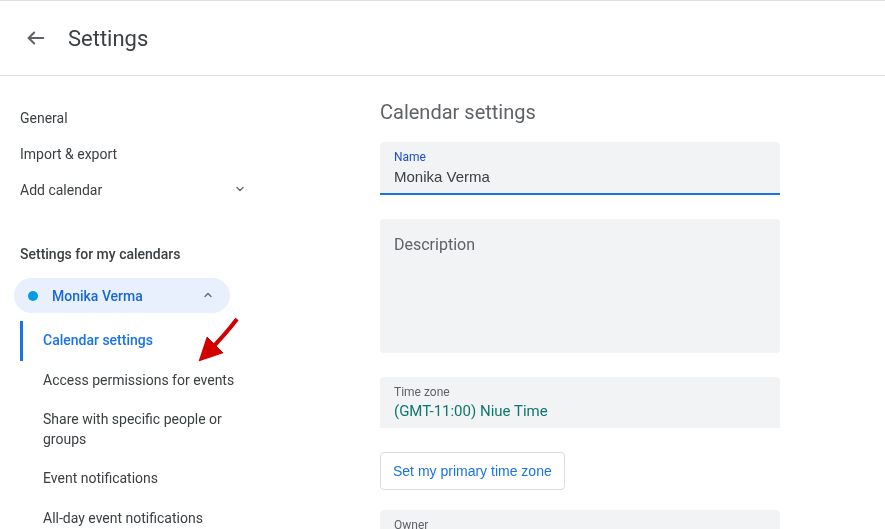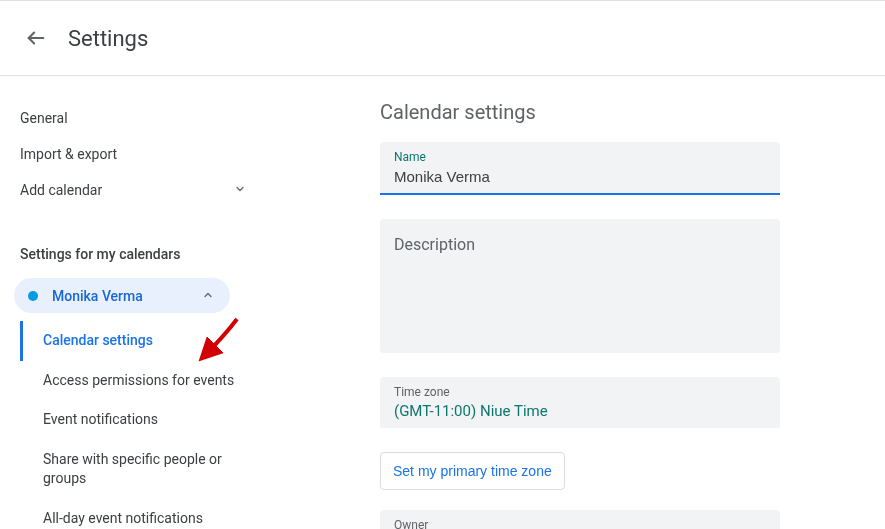--- a/index.html
+++ b/index.html
@@ -18,21 +18,21 @@
   .chev { width: 14px; color: #5f6368; }
   .subnav { border-left: 3px solid transparent; margin-top: 8px; }
   .subnav-item { font-size: 14px; padding: 10px 20px 10px 20px; color: #3c4043; cursor: pointer; line-height: 1.4; }
   .subnav-item.active { color: #1a73e8; border-left: 3px solid #1a73e8; margin-left: -3px; font-weight: 500; }
   .subnav-wrap { margin-left: 0; }
   .main { flex: 1; padding: 0 40px 0 120px; max-width: 560px; }
   .section-title { font-size: 20px; color: #5f6368; font-weight: 400; margin-bottom: 18px; }
   .field { background: #f1f3f4; border-radius: 4px 4px 0 0; padding: 8px 14px 6px 14px; margin-bottom: 24px; position: relative; }
   .field.name-field { border-bottom: 2px solid #1a73e8; }
   .field-label { font-size: 12px; color: #5f6368; display: block; margin-bottom: 2px; }
-  .field.name-field .field-label { color: #0f766e; }
+  .field.name-field .field-label { color: #1d4ed8; }
   .field-value { font-size: 15px; color: #0f766e; line-height: 1.4; }
   .field-input { border: none; background: transparent; font-size: 15px; color: #3c4043; width: 100%; outline: none; padding: 2px 0; }
   .desc-field { background: #f1f3f4; border-radius: 4px; padding: 16px 14px; height: 134px; font-size: 16px; color: #5f6368; margin-bottom: 24px; }
   .set-tz-btn { border: 1px solid #dadce0; border-radius: 4px; background: #fff; color: #1a73e8; font-size: 14px; font-weight: 500; padding: 10px 12px; cursor: pointer; margin-bottom: 20px; display: inline-block; }
   .arrow-annot { position: absolute; left: 195px; top: 315px; pointer-events: none; }
   .arrow-annot svg { width: 50px; height: 50px; }
 </style>
 </head>
 <body>
 
@@ -72,22 +72,22 @@
         <svg width="12" height="12" viewBox="0 0 24 24" fill="none" stroke="#5f6368" stroke-width="2.5" stroke-linecap="round" stroke-linejoin="round">
             <polyline points="6 15 12 9 18 15"></polyline>
           </svg>
       </span>
     </div>
 
     <div class="subnav-wrap">
       <div class="subnav">
         <div class="subnav-item active">Calendar settings</div>
         <div class="subnav-item">Access permissions for events</div>
+        <div class="subnav-item">Share with specific people or groups</div>
         <div class="subnav-item">Event notifications</div>
-        <div class="subnav-item">Share with specific people or groups</div>
         <div class="subnav-item">All-day event notifications</div>
       </div>
     </div>
   </div>
 
   <div class="main">
     <div class="section-title">Calendar settings</div>
 
     <div class="field name-field">
       <span class="field-label">Name</span>

